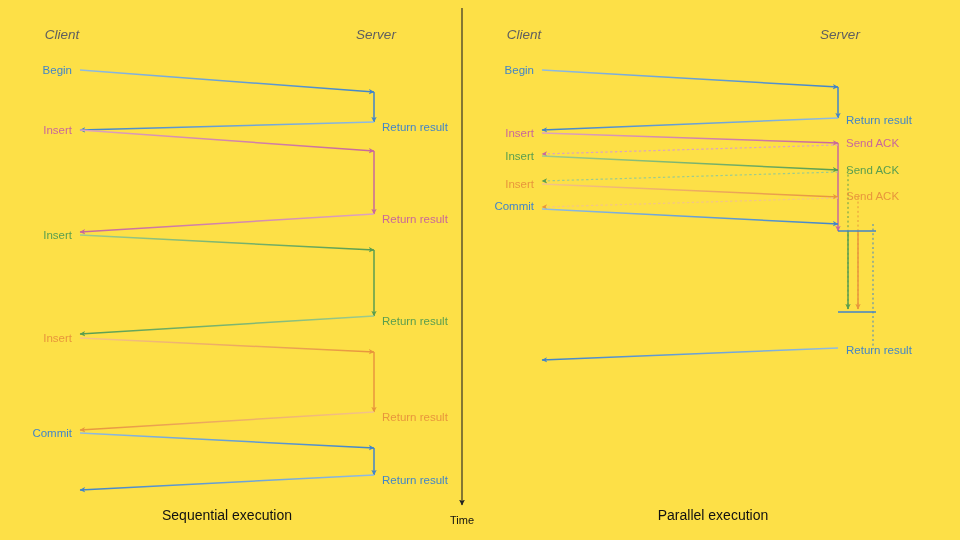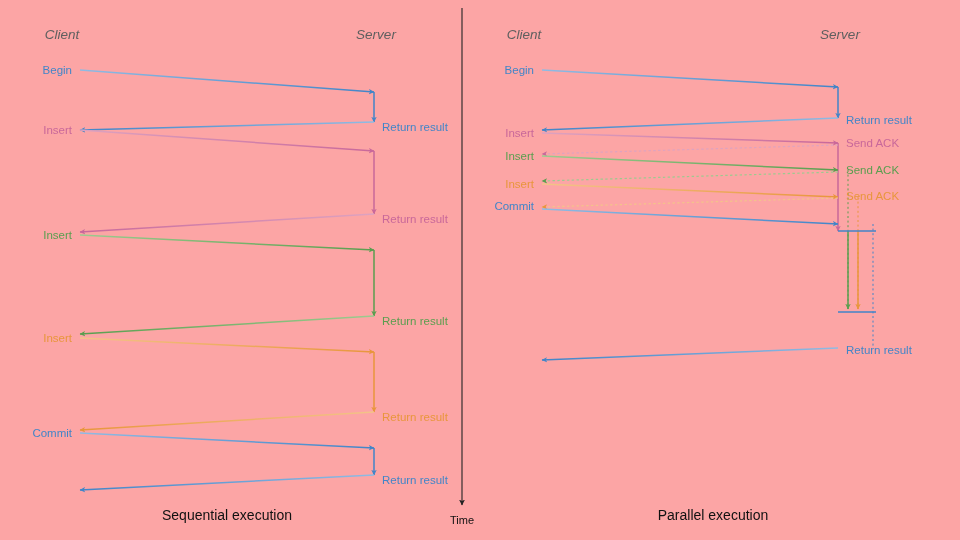--- a/index.html
+++ b/index.html
@@ -1,18 +1,18 @@
 <!DOCTYPE html>
 <html><head>
 <meta charset="utf-8">
 <style>
   html,body{margin:0;padding:0;background:#ffffff;}
   body{width:960px;height:540px;overflow:hidden;
        font-family:"Liberation Sans","DejaVu Sans",sans-serif;}
-  #stage{position:relative;width:960px;height:540px;background:#fca5a5;}
+  #stage{position:relative;width:960px;height:540px;background:#fde047;}
   svg{display:block;}
   text{font-family:"Liberation Sans","DejaVu Sans",sans-serif;}
   .hdr{font-style:italic;font-size:13.5px;fill:#5f5f5f;}
   .cap{font-size:14px;fill:#111111;}
   .lbl{font-size:11.5px;}
   .timelbl{font-size:11px;fill:#111111;}
 </style>
 </head>
 <body>
 

